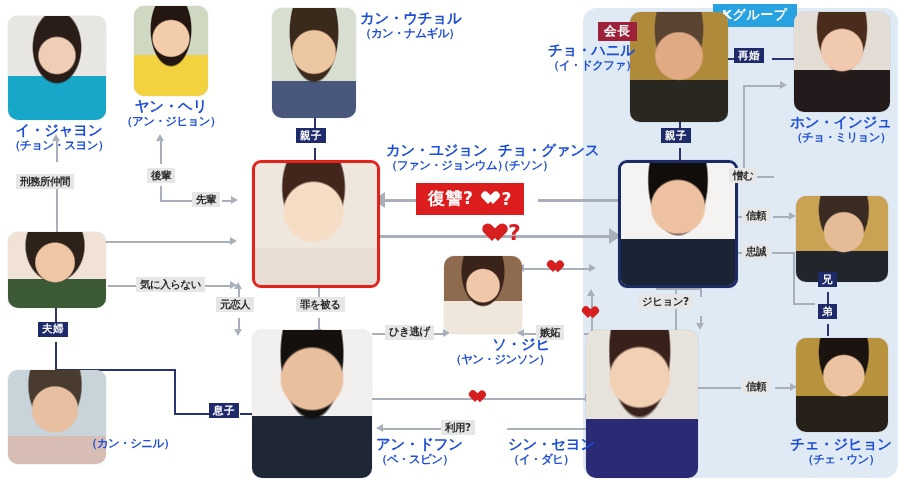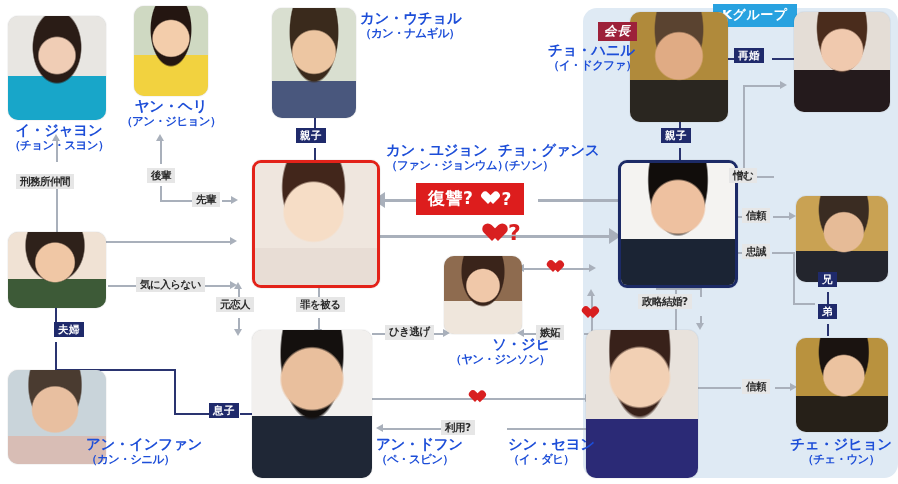--- a/index.html
+++ b/index.html
@@ -92,21 +92,20 @@
     background:#1f2a6b;
     color:#ffffff;
     letter-spacing:0.5px;
   }
   .tag.maroon{
     background:#9d213a;
     color:#ffffff;
     font-size:12.5px;
     padding:2px 6px 3px 6px;
     letter-spacing:1px;
-    font-style:italic;
   }
   
   .ln{
     position:absolute;
     background:#a9b0bb;
   }
   .ln.h{height:1.5px;}
   .ln.v{width:1.5px;}
   .ln.navy{background:#2a3470;}
   .ln.navy.h{height:2px;}
@@ -362,21 +361,20 @@
          linear-gradient(#f0e2d4 0 62%, #3d5a37 62% 100%);"></div>
   </div>
 
   <div class="portrait" style="left:8px;top:370px;width:98px;height:94px;">
     <div class="ph" style="width:100%;height:100%;background:
          radial-gradient(circle at 48% 42%, #e8bfa0 0 30%, rgba(232,191,160,0) 32%),
          radial-gradient(ellipse at 48% 16%, #4a3b30 0 36%, rgba(74,59,48,0) 38%),
          linear-gradient(#c9d4da 0 70%, #d8bdb5 70% 100%);"></div>
   </div>
   <div class="nm left" style="left:86px;top:436px;">
-    <span class="n1">アン・インファン</span>
     <span class="n2">（カン・シニル）</span>
   </div>
 
   <div class="portrait" style="left:252px;top:330px;width:120px;height:148px;">
     <div class="ph" style="width:100%;height:100%;background:
          radial-gradient(circle at 50% 33%, #e9bf9d 0 26%, rgba(233,191,157,0) 28%),
          radial-gradient(ellipse at 50% 16%, #14100e 0 36%, rgba(20,16,14,0) 38%),
          linear-gradient(#f2f0ee 0 58%, #1f2736 58% 100%);"></div>
   </div>
   <div class="nm left" style="left:376px;top:436px;">
@@ -426,20 +424,24 @@
   <div class="nm left" style="left:498px;top:142px;">
     <span class="n1">チョ・グァンス</span>
     <span class="n2">（チソン）</span>
   </div>
 
   <div class="portrait" style="left:794px;top:12px;width:96px;height:100px;">
     <div class="ph" style="width:100%;height:100%;background:
          radial-gradient(circle at 50% 38%, #f0c9ae 0 26%, rgba(240,201,174,0) 28%),
          radial-gradient(ellipse at 50% 16%, #4a2c1c 0 36%, rgba(74,44,28,0) 38%),
          linear-gradient(#e4ddd6 0 58%, #241a1c 58% 100%);"></div>
+  </div>
+  <div class="nm" style="left:784px;top:114px;width:114px;">
+    <span class="n1">ホン・インジュ</span>
+    <span class="n2">（チョ・ミリョン）</span>
   </div>
 
   <div class="portrait" style="left:796px;top:196px;width:92px;height:86px;">
     <div class="ph" style="width:100%;height:100%;background:
          radial-gradient(circle at 52% 42%, #e6bb97 0 28%, rgba(230,187,151,0) 30%),
          radial-gradient(ellipse at 52% 16%, #3a2c22 0 36%, rgba(58,44,34,0) 38%),
          linear-gradient(#c9a253 0 64%, #23252d 64% 100%);"></div>
   </div>
 
   <div class="portrait" style="left:796px;top:338px;width:92px;height:94px;">
@@ -453,31 +455,31 @@
     <span class="n2">（チェ・ウン）</span>
   </div>
 
   <div class="tag grey" style="left:16px;top:174px;">刑務所仲間</div>
   <div class="tag grey" style="left:147px;top:168px;">後輩</div>
   <div class="tag grey" style="left:192px;top:192px;">先輩</div>
   <div class="tag navy" style="left:296px;top:128px;">親子</div>
   <div class="tag grey" style="left:136px;top:277px;">気に入らない</div>
   <div class="tag grey" style="left:216px;top:297px;">元恋人</div>
   <div class="tag grey" style="left:296px;top:297px;">罪を被る</div>
-  <div class="tag navy" style="left:54px;top:322px;">夫婦</div>
+  <div class="tag navy" style="left:38px;top:322px;font-family:Liberation Mono, monospace;">夫婦</div>
   <div class="tag navy" style="left:209px;top:403px;">息子</div>
   <div class="tag grey" style="left:385px;top:325px;font-family:Liberation Serif, serif;">ひき逃げ</div>
   <div class="tag grey" style="left:536px;top:325px;">嫉妬</div>
   <div class="tag grey" style="left:441px;top:420px;">利用?</div>
   <div class="tag navy" style="left:734px;top:48px;">再婚</div>
   <div class="tag navy" style="left:661px;top:128px;">親子</div>
   <div class="tag grey" style="left:729px;top:168px;">憎む</div>
   <div class="tag grey" style="left:742px;top:208px;">信頼</div>
   <div class="tag grey" style="left:742px;top:244px;">忠誠</div>
-  <div class="tag grey" style="left:638px;top:294px;">政略結婚?</div>
+  <div class="tag grey" style="left:638px;top:294px;">ジヒョン?</div>
   <div class="tag navy" style="left:818px;top:272px;">兄</div>
   <div class="tag navy" style="left:818px;top:304px;">弟</div>
   <div class="tag grey" style="left:742px;top:379px;">信頼</div>
 
   <div class="tag maroon" style="left:598px;top:22px;z-index:5;">会長</div>
 
   <div class="revenge" style="left:416px;top:183px;">
     <span>復讐?</span>
     <span style="display:flex;align-items:center;gap:2px;">
       <span class="hrt"></span>

